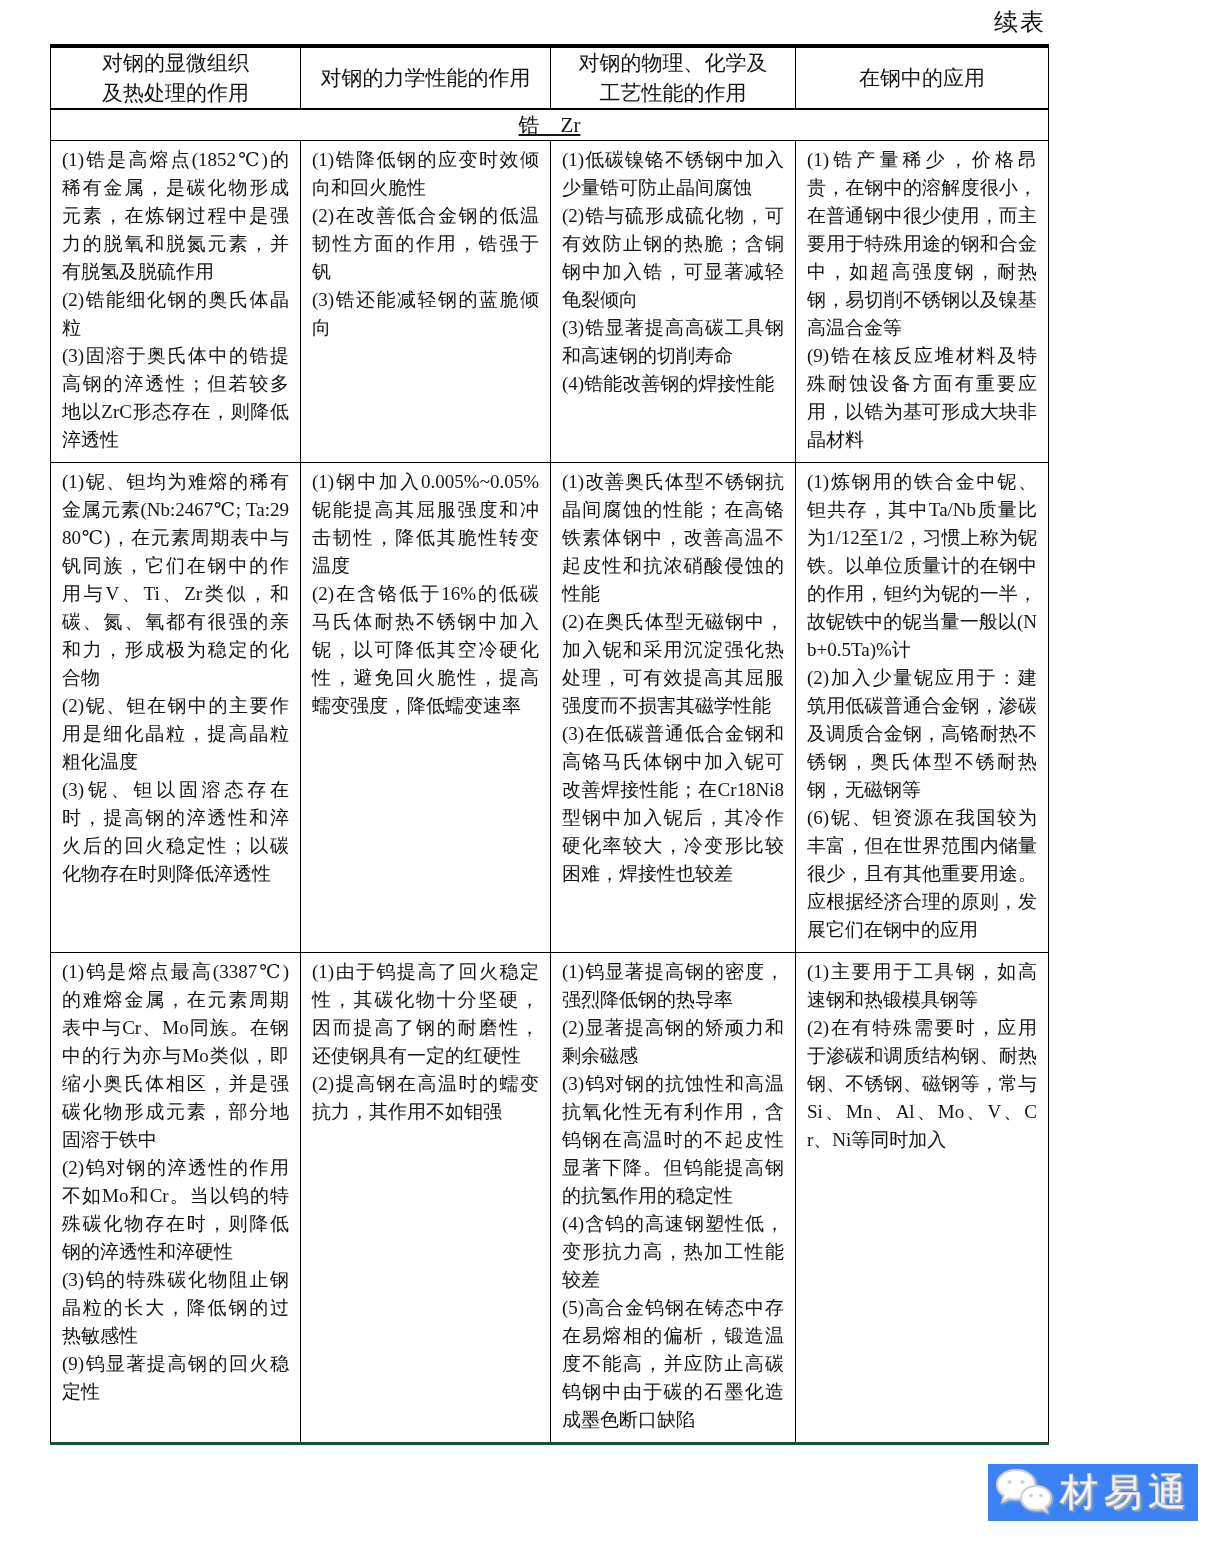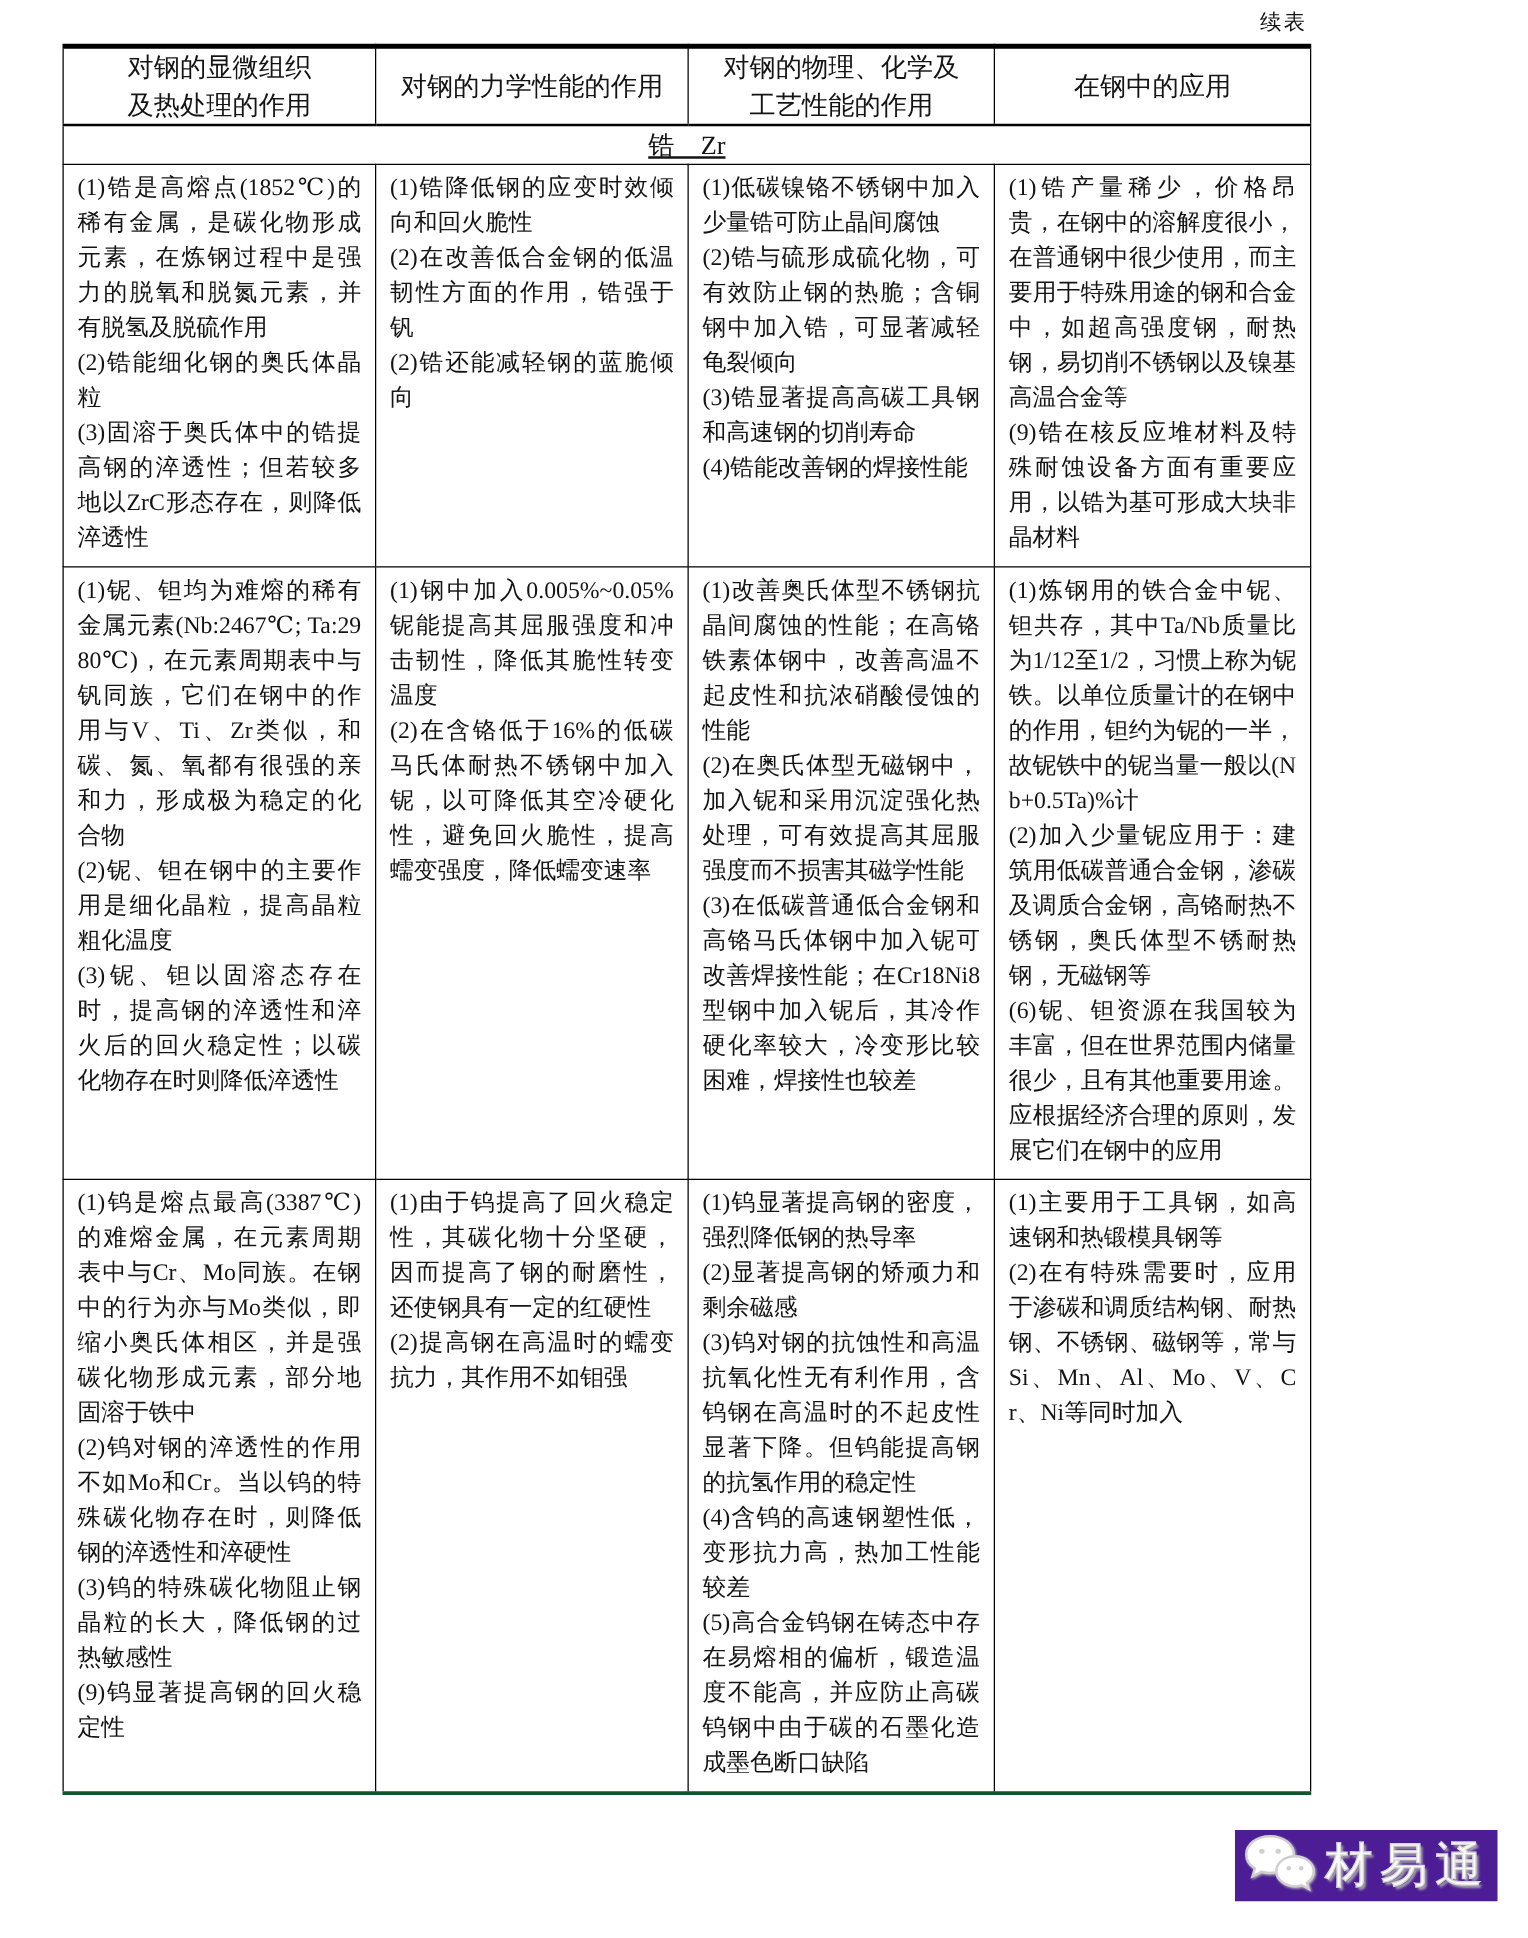--- a/index.html
+++ b/index.html
@@ -3,21 +3,21 @@
 <meta charset="utf-8">
 <style>
   html,body{margin:0;padding:0;}
   body{
     width:1222px;height:1550px;overflow:hidden;position:relative;
     background:#ffffff;color:#141414;
     font-family:"Liberation Serif","DejaVu Serif",serif;
   }
   .sheet{position:absolute;left:50px;top:4px;width:998px;}
   .continued{
-    text-align:right;font-size:17px;letter-spacing:2px;
+    text-align:right;font-size:24px;letter-spacing:2px;
     padding:2px 2px 6px 0;
   }
   table.alloy{
     width:998px;table-layout:fixed;border-collapse:collapse;
     border-top:4px solid #000;border-bottom:3px solid #14532d;
   }
   table.alloy col.c1{width:250px;}
   table.alloy col.c2{width:250px;}
   table.alloy col.c3{width:245px;}
   table.alloy col.c4{width:253px;}
@@ -36,21 +36,21 @@
     vertical-align:top;text-align:justify;
     font-size:19px;line-height:28px;
     padding:5px 11px 8px 11px;
   }
   tr.content-row p{
     margin:0;text-justify:inter-ideograph;word-break:break-all;
   }
   .watermark{
     position:absolute;right:24px;top:1464px;
     display:flex;align-items:center;gap:8px;
-    background:#4c1d95;padding:3px 6px;
+    background:#3b82f6;padding:3px 6px;
   }
   .watermark .wm-text{
     font-family:"Liberation Sans","DejaVu Sans",sans-serif;
     font-size:38px;letter-spacing:6px;color:#fbfbfb;
     -webkit-text-stroke:1px #d6d6d6;
     text-shadow:2px 2px 2px #a9a9a9;
     white-space:nowrap;
   }
   .watermark svg{filter:drop-shadow(1.5px 1.5px 1px #b5b5b5);}
 </style>
@@ -83,21 +83,21 @@
         </tr>
         <tr class="content-row">
           <td>
             <p>(1)锆是高熔点(1852℃)的稀有金属，是碳化物形成元素，在炼钢过程中是强力的脱氧和脱氮元素，并有脱氢及脱硫作用</p>
             <p>(2)锆能细化钢的奥氏体晶粒</p>
             <p>(3)固溶于奥氏体中的锆提高钢的淬透性；但若较多地以ZrC形态存在，则降低淬透性</p>
           </td>
           <td>
             <p>(1)锆降低钢的应变时效倾向和回火脆性</p>
             <p>(2)在改善低合金钢的低温韧性方面的作用，锆强于钒</p>
-            <p>(2)锆还能减轻钢的蓝脆倾向</p>
+            <p>(3)锆还能减轻钢的蓝脆倾向</p>
           </td>
           <td>
             <p>(1)低碳镍铬不锈钢中加入少量锆可防止晶间腐蚀</p>
             <p>(2)锆与硫形成硫化物，可有效防止钢的热脆；含铜钢中加入锆，可显著减轻龟裂倾向</p>
             <p>(3)锆显著提高高碳工具钢和高速钢的切削寿命</p>
             <p>(4)锆能改善钢的焊接性能</p>
           </td>
           <td>
             <p>(1)锆产量稀少，价格昂贵，在钢中的溶解度很小，在普通钢中很少使用，而主要用于特殊用途的钢和合金中，如超高强度钢，耐热钢，易切削不锈钢以及镍基高温合金等</p>
             <p>(9)锆在核反应堆材料及特殊耐蚀设备方面有重要应用，以锆为基可形成大块非晶材料</p>

